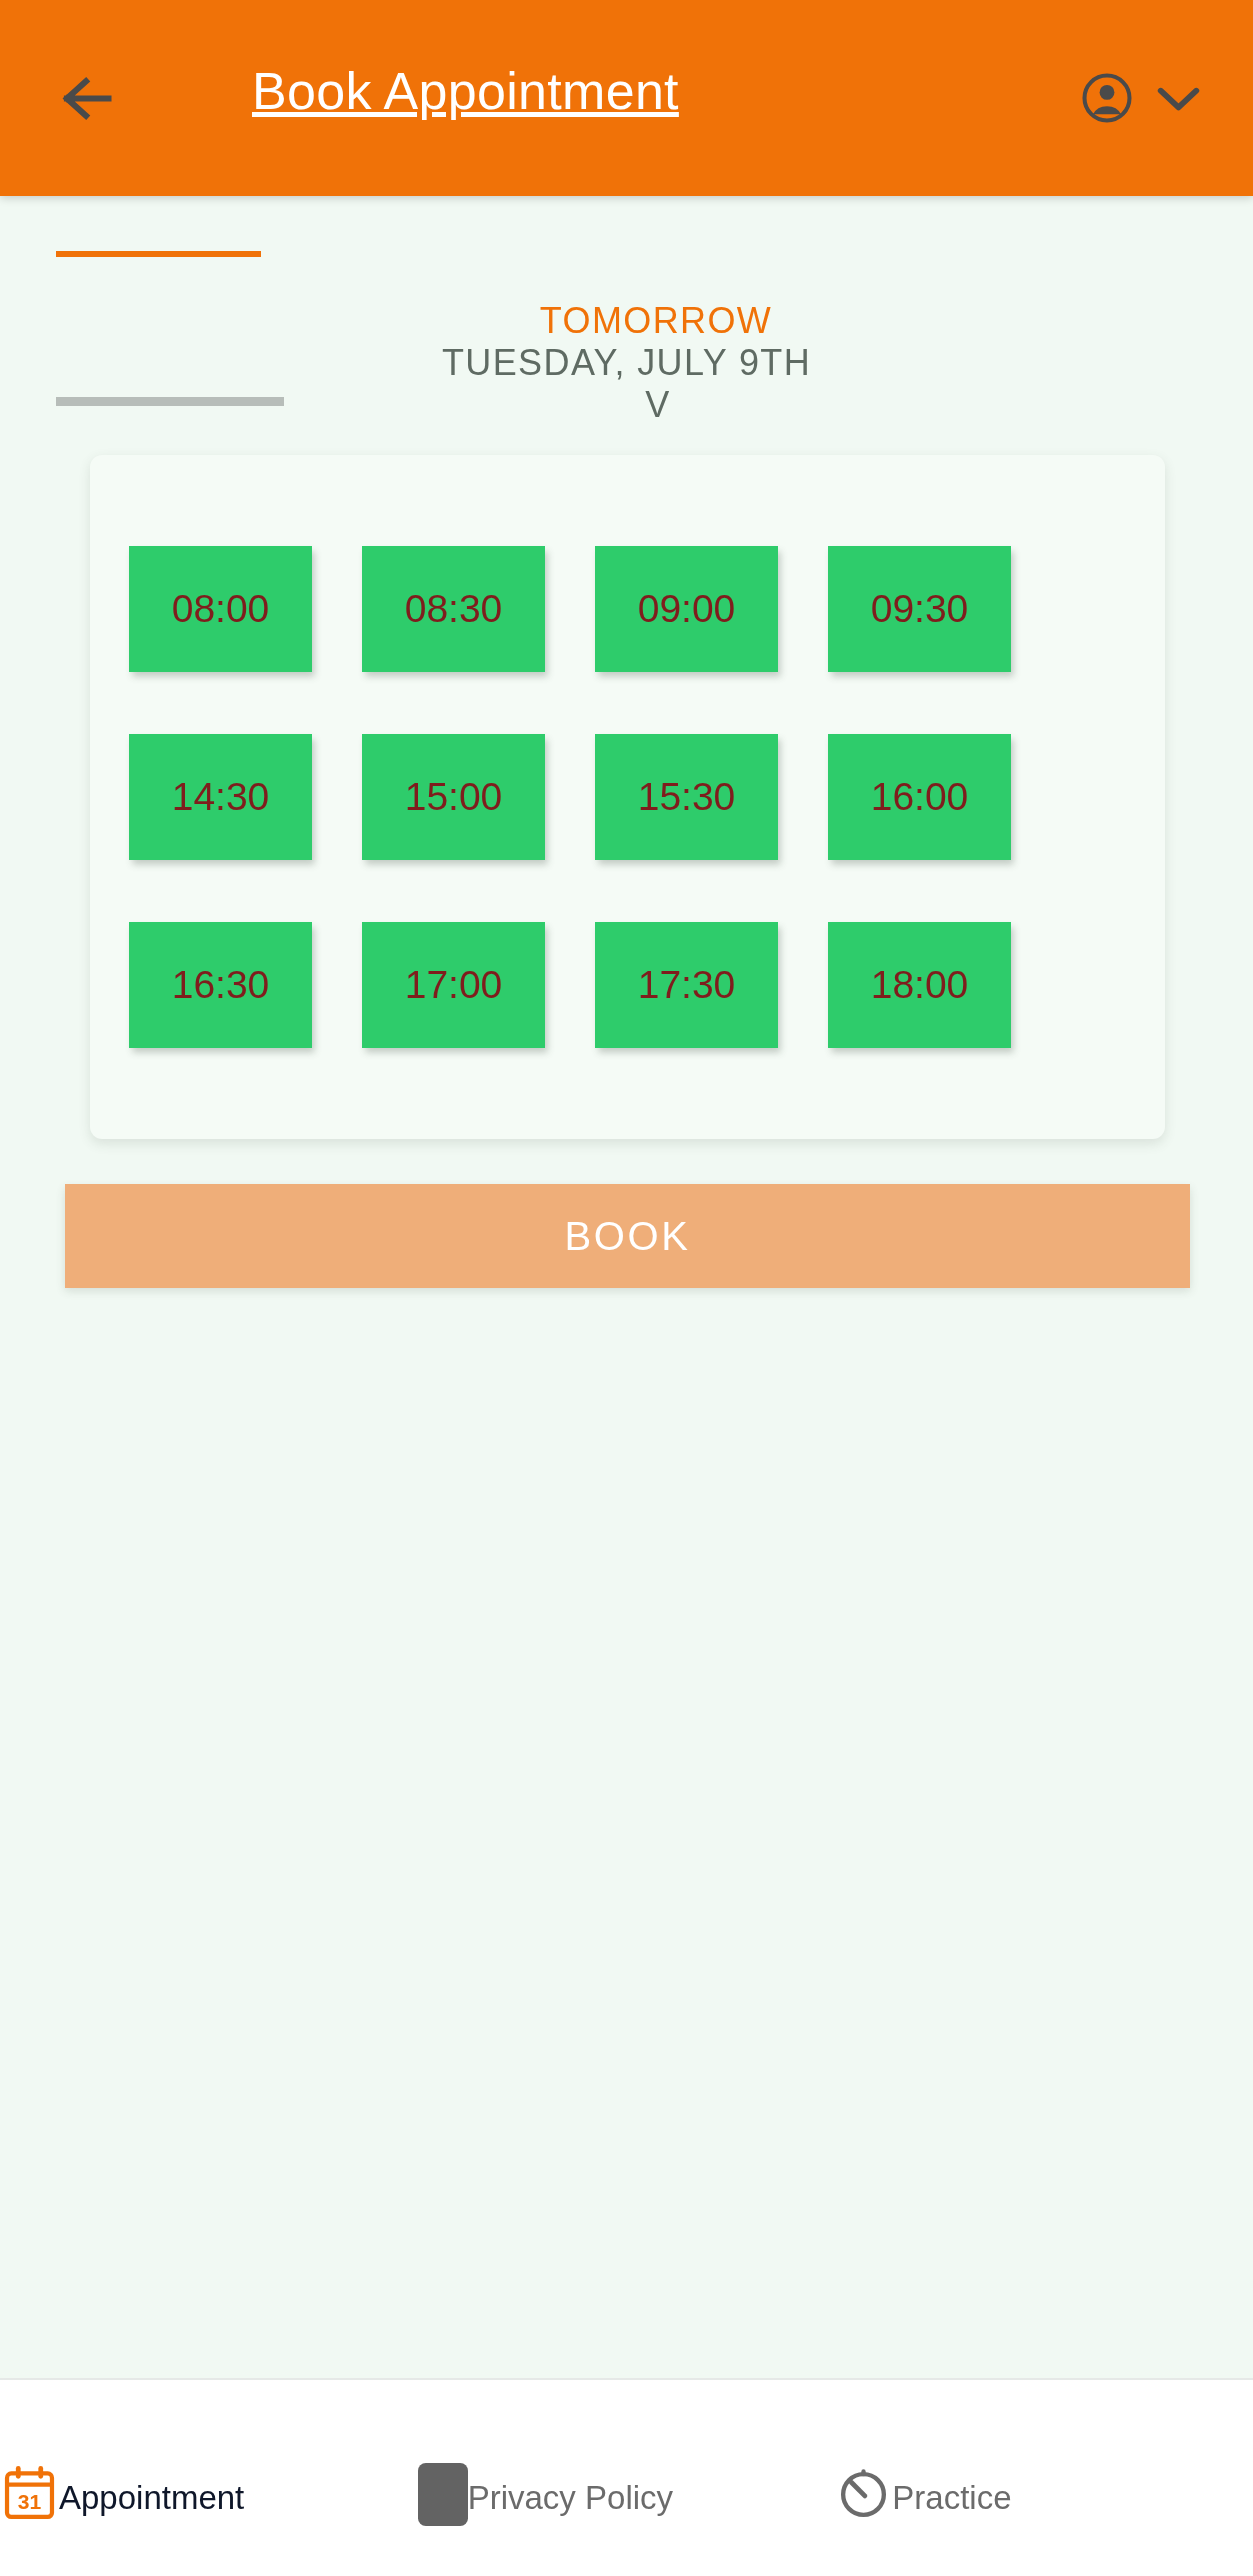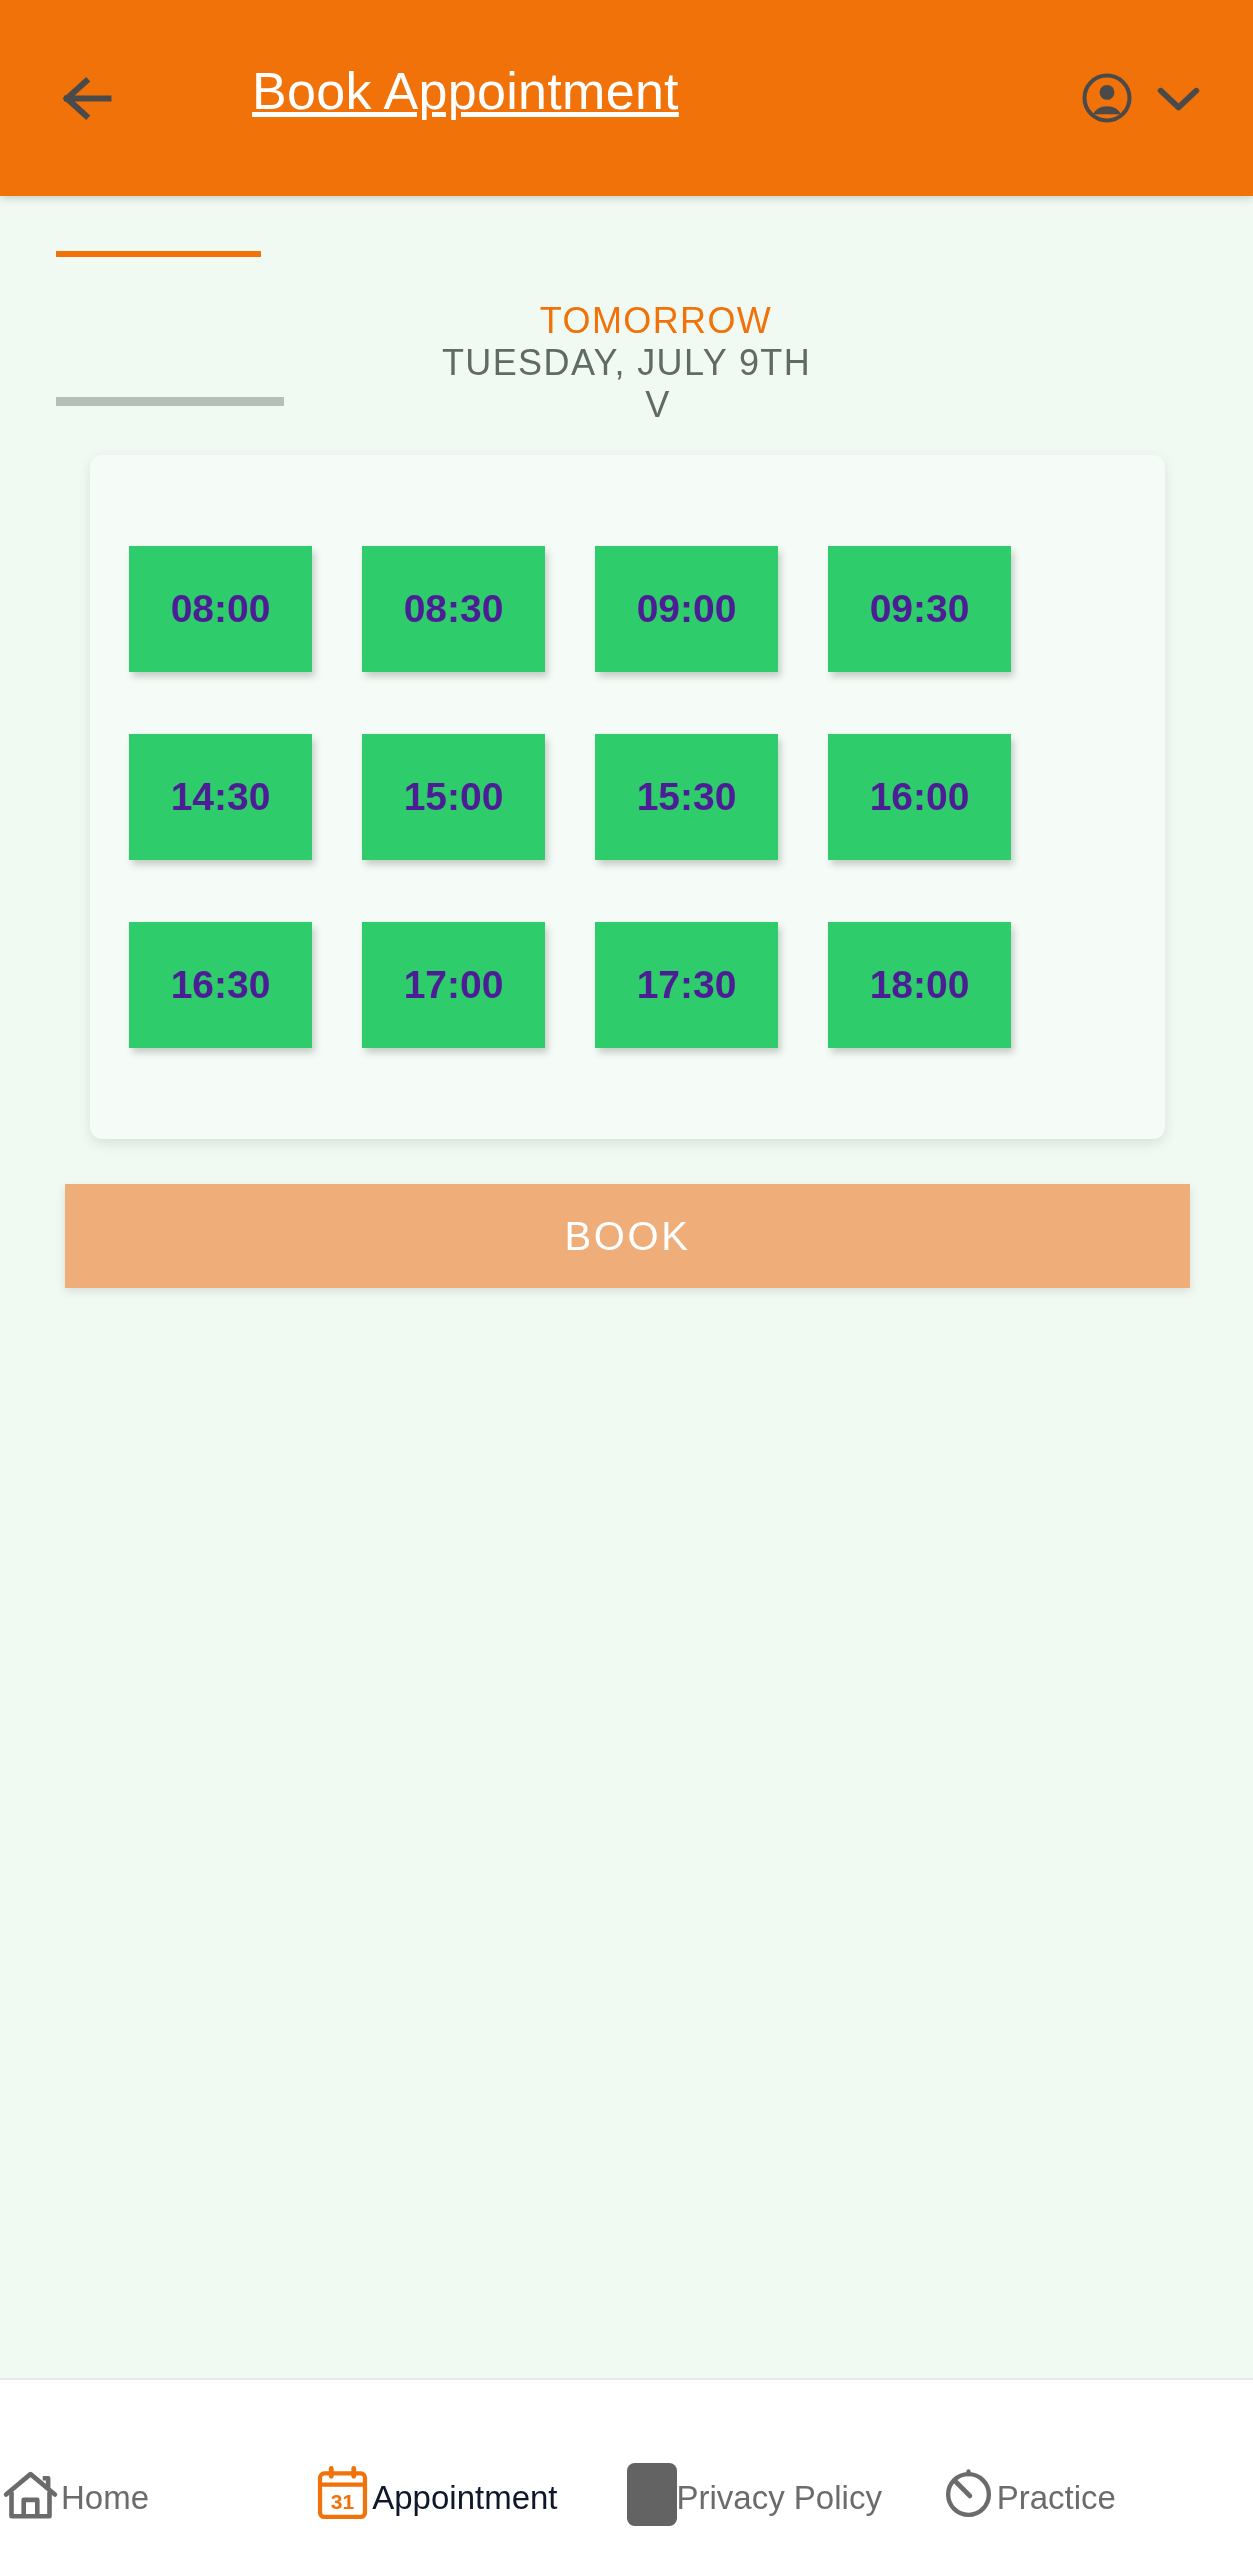--- a/index.html
+++ b/index.html
@@ -129,24 +129,23 @@
     row-gap: 62px;
   }
   .slot {
     width: 183px;
     height: 126px;
     background: #2ecc6b;
     display: flex;
     align-items: center;
     justify-content: center;
     font-size: 39px;
-    color: #4c1d95;
+    color: #7f1d1d;
     box-shadow: 2.6px 5.2px 7px rgba(60,80,65,0.28);
     cursor: pointer;
-    font-weight: bold;
   }
 
   
   .book-btn {
     position: absolute;
     left: 65px;
     top: 1184px;
     width: 1125px;
     height: 104px;
     background: #efae79;
@@ -263,31 +262,20 @@
     <div class="slot">18:00</div>
   </div>
 </div>
 
 <div class="book-btn">
   <span>BOOK</span>
 </div>
 
 <div class="bottom-nav">
 
-  <div class="nav-item">
-    <div class="nav-icon">
-      <svg width="61" height="57" viewBox="0 0 44 42">
-        <path d="M4 21 L22 6 L40 21" fill="none" stroke="#6b6b6b" stroke-width="3.4" stroke-linecap="round" stroke-linejoin="round"></path>
-        <path d="M8 19 L8 37 L36 37 L36 19" fill="none" stroke="#6b6b6b" stroke-width="3.4" stroke-linejoin="round"></path>
-        <path d="M17 37 L17 25 L27 25 L27 37" fill="none" stroke="#6b6b6b" stroke-width="3.4" stroke-linejoin="round"></path>
-        <path d="M31 9 L35 9 L35 16" fill="none" stroke="#6b6b6b" stroke-width="3.4" stroke-linejoin="round"></path>
-      </svg>
-    </div>
-    <div class="nav-label">Home</div>
-  </div>
 
   <div class="nav-item active">
     <div class="nav-icon">
       <svg width="59" height="59" viewBox="0 0 42 42">
         <rect x="5" y="6" width="32" height="31" rx="3" fill="none" stroke="#f07208" stroke-width="3"></rect>
         <line x1="5" y1="14" x2="37" y2="14" stroke="#f07208" stroke-width="3"></line>
         <line x1="13" y1="2.5" x2="13" y2="8" stroke="#f07208" stroke-width="3.4" stroke-linecap="round"></line>
         <line x1="29" y1="2.5" x2="29" y2="8" stroke="#f07208" stroke-width="3.4" stroke-linecap="round"></line>
         <text x="21" y="31.5" font-family="Liberation Sans, sans-serif" font-size="15" font-weight="bold" fill="#f07208" text-anchor="middle">31</text>
       </svg>

